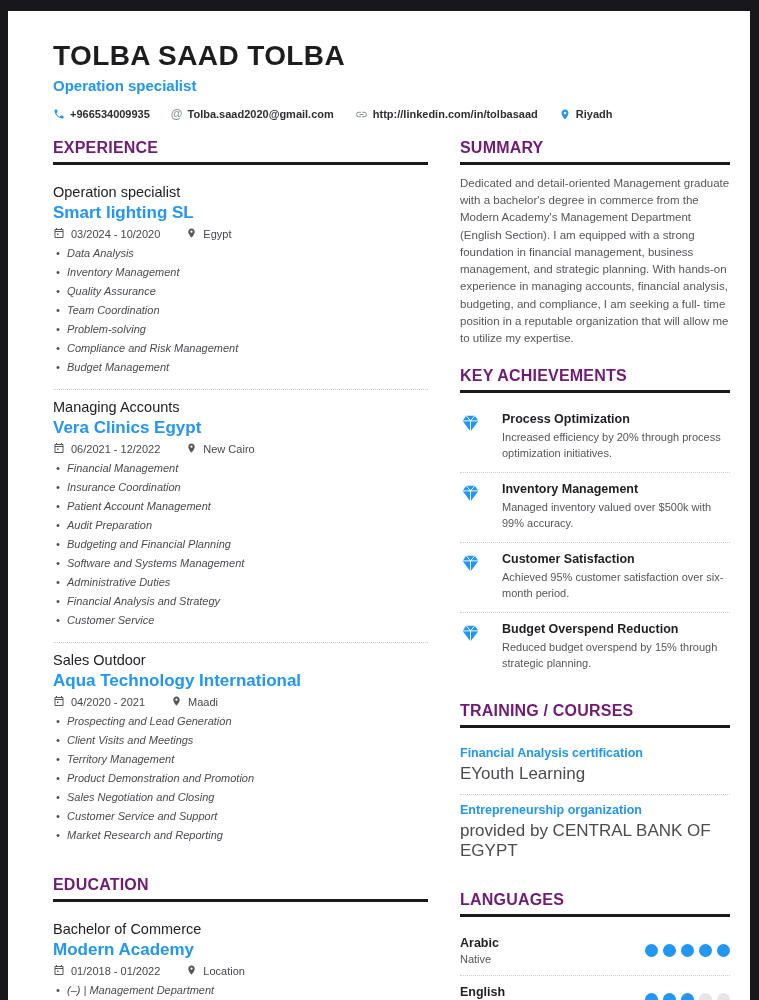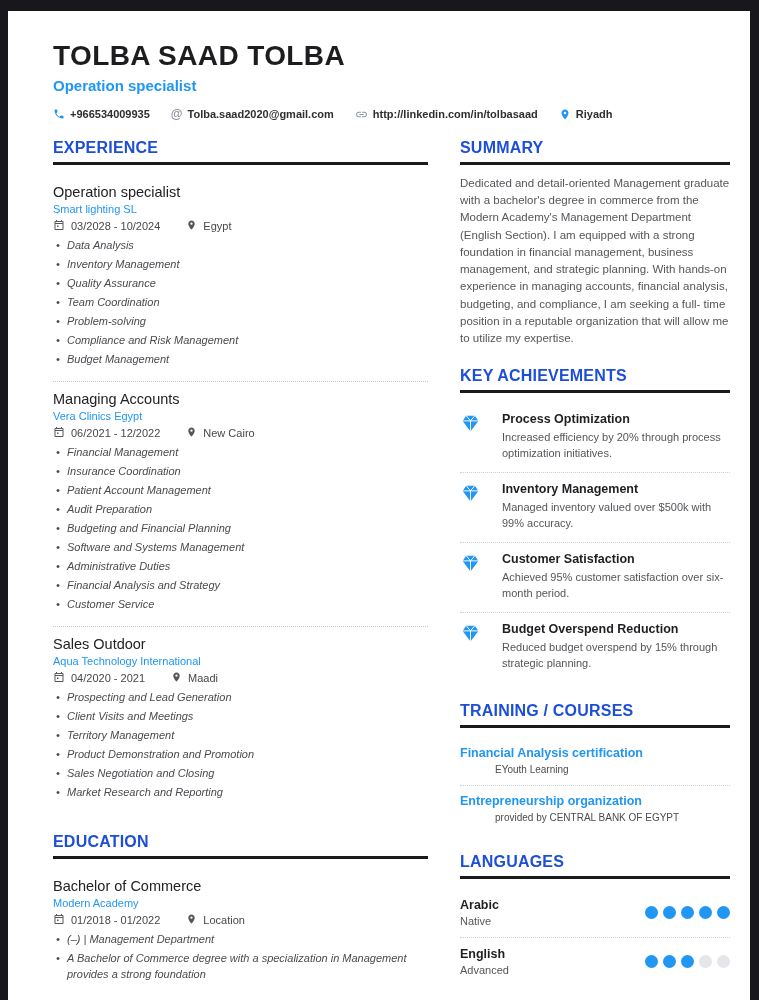--- a/index.html
+++ b/index.html
@@ -19,30 +19,30 @@
   .contact{display:flex;align-items:center;gap:21px;margin-top:14px;flex-wrap:wrap;}
   .contact .c-item{display:flex;align-items:center;gap:5px;font-size:11px;font-weight:700;color:#2e2e33;}
   .c-item svg{display:block;}
   .at-glyph{font-size:12px;font-weight:700;color:#8d94a0;line-height:1;}
 
   .columns{display:flex;gap:32px;padding:14px 20px 0 45px;box-sizing:border-box;}
   .col-left{flex:0 0 375px;max-width:375px;}
   .col-right{flex:1 1 auto;min-width:0;}
 
   h2.sec{
-    font-size:16px;font-weight:800;color:#1d4ed8;letter-spacing:.2px;
+    font-size:16px;font-weight:800;color:#701a75;letter-spacing:.2px;
     margin:0 0 10px 0;padding-bottom:5px;border-bottom:3px solid #1a1a1a;
   }
   section{margin-bottom:20px;}
 
   
   .xp{padding:7px 0 9px 0;}
   .xp + .xp{border-top:1px dotted #c9c9c9;}
   .xp h3{margin:2px 0 3px 0;font-size:14.5px;font-weight:500;color:#222226;}
-  .xp .company{font-size:11px;font-weight:400;color:#2196f3;margin:1px 0 4px 0;}
+  .xp .company{font-size:17px;font-weight:700;color:#2196f3;margin:1px 0 4px 0;}
   .meta{display:flex;align-items:center;gap:6px;font-size:11px;color:#47474c;margin:2px 0 5px 0;}
   .meta .sp{width:14px;}
   ul.bullets{list-style:none;margin:4px 0 0 0;padding:0;}
   ul.bullets li{
     position:relative;padding-left:14px;margin:0 0 3.5px 0;
     font-size:11px;line-height:1.42;color:#4a4b50;font-style:italic;
   }
   ul.bullets li::before{content:"•";position:absolute;left:3px;top:0;color:#4a4b50;}
 
   
@@ -50,21 +50,21 @@
 
   .ach{display:flex;gap:20px;padding:9px 0 10px 0;}
   .ach + .ach{border-top:1px dotted #cfcfcf;}
   .ach .gem{flex:0 0 22px;padding-top:1px;}
   .ach h4{margin:0 0 4px 0;font-size:12.5px;font-weight:700;color:#1f1f23;}
   .ach p{margin:0;font-size:11px;line-height:1.45;color:#55565b;}
 
   .course{padding:8px 0 10px 0;}
   .course + .course{border-top:1px dotted #cfcfcf;}
   .course .ct{font-size:12.5px;font-weight:700;color:#2196f3;margin-bottom:4px;}
-  .course .cs{font-size:10px;color:#4c4c50;margin-left:35px;}
+  .course .cs{font-size:17px;color:#4c4c50;}
 
   .lang{display:flex;align-items:center;justify-content:space-between;padding:9px 0 10px 0;}
   .lang + .lang{border-top:1px dotted #cfcfcf;}
   .lang .ln{font-size:12.5px;font-weight:700;color:#1f1f23;}
   .lang .ll{font-size:11px;color:#55565b;margin-top:3px;}
   .dots{display:flex;gap:5px;}
   .dot{width:13px;height:13px;border-radius:50%;background:#e4e6e9;}
   .dot.on{background:#2196f3;}
 </style>
 </head>
@@ -115,21 +115,21 @@
         <h2 class="sec">EXPERIENCE</h2>
         <div>
 
         <article class="xp">
               <h3>Operation specialist</h3>
               <div class="company">Smart lighting SL</div>
               <div class="meta">
                 <span><svg width="12" height="12" viewBox="0 0 24 24">
                     <path fill="#55565a" d="M19 4h-1V2h-2v2H8V2H6v2H5a2 2 0 0 0-2 2v14a2 2 0 0 0 2 2h14a2 2 0 0 0 2-2V6a2 2 0 0 0-2-2zm0 16H5V10h14v10zM5 8V6h14v2H5zm3 5h3v3H8v-3z"></path>
                   </svg></span>
-                <span>03/2028 - 10/2024</span>
+                <span>03/2024 - 10/2020</span>
                 <span class="sp"></span>
                 <span><svg width="11" height="12" viewBox="0 0 24 24">
                     <path fill="#55565a" d="M12 2C8.13 2 5 5.13 5 9c0 5.25 7 13 7 13s7-7.75 7-13c0-3.87-3.13-7-7-7zm0 9.5A2.5 2.5 0 1 1 12 6.5a2.5 2.5 0 0 1 0 5z"></path>
                   </svg></span>
                 <span>Egypt</span>
               </div>
               <ul class="bullets">
 
               <li>Data Analysis</li>
                 <li>Inventory Management</li>
@@ -181,20 +181,21 @@
                   </svg></span>
                 <span>Maadi</span>
               </div>
               <ul class="bullets">
 
               <li>Prospecting and Lead Generation</li>
                 <li>Client Visits and Meetings</li>
                 <li>Territory Management</li>
                 <li>Product Demonstration and Promotion</li>
                 <li>Sales Negotiation and Closing</li>
+                <li>Customer Service and Support</li>
                 <li>Market Research and Reporting</li>
               </ul>
             </article>
           </div>
       </section>
 
       <section>
         <h2 class="sec">EDUCATION</h2>
         <div>
 

